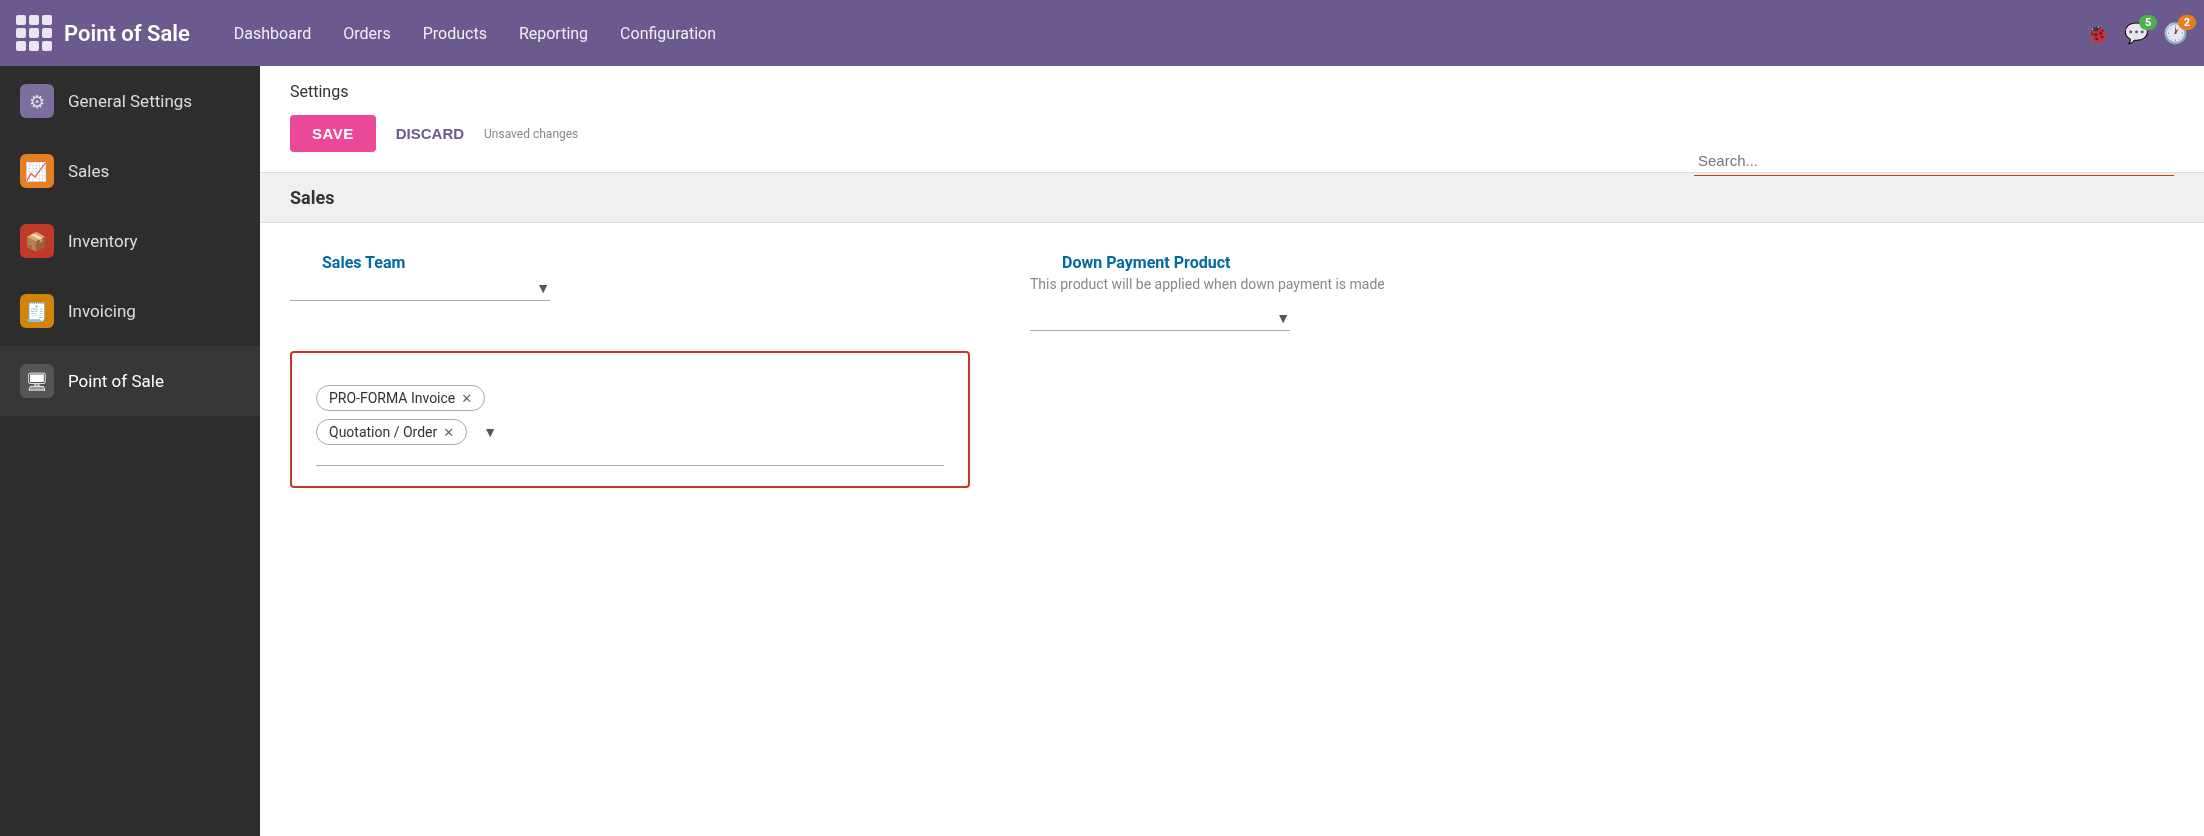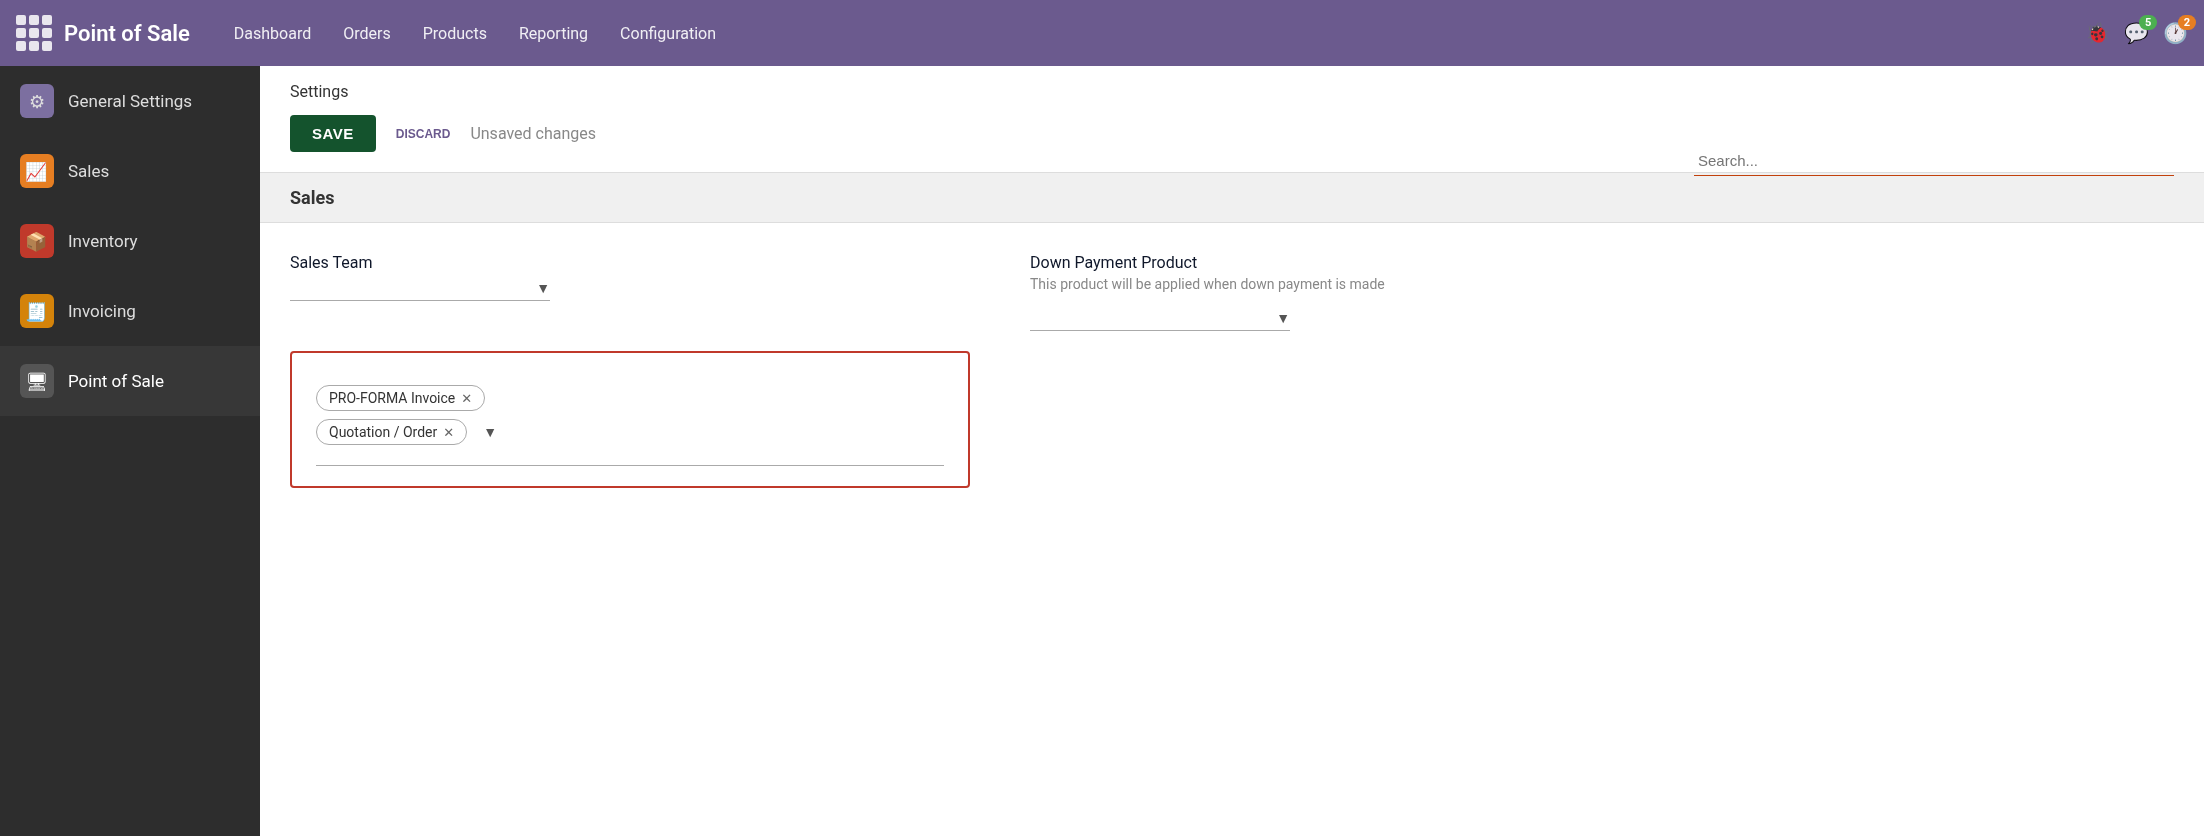--- a/index.html
+++ b/index.html
@@ -138,41 +138,41 @@
       outline: none;
       background: transparent;
     }
     .toolbar {
       display: flex;
       align-items: center;
       gap: 12px;
       margin-bottom: 10px;
     }
     .btn-save {
-      background: #14532d;
+      background: #ec4899;
       color: #fff;
       border: none;
       padding: 10px 22px;
       font-size: 15px;
       font-weight: 700;
       border-radius: 4px;
       cursor: pointer;
       letter-spacing: 0.5px;
     }
     .btn-discard {
       background: none;
       color: #6b5a8e;
       border: none;
+      font-size: 15px;
+      font-weight: 700;
+      cursor: pointer;
+      padding: 10px 8px;
+    }
+    .unsaved-label {
       font-size: 12px;
-      font-weight: 700;
-      cursor: pointer;
-      padding: 10px 8px;
-    }
-    .unsaved-label {
-      font-size: 16px;
       color: #888;
     }
 
     
     .section-header {
       background: #f0f0f0;
       padding: 14px 30px;
       border-top: 1px solid #ddd;
       border-bottom: 1px solid #ddd;
     }
@@ -194,23 +194,24 @@
     .settings-row {
       display: flex;
       gap: 60px;
     }
     .settings-block {
       flex: 1;
       max-width: 680px;
     }
     .settings-block-label {
       font-size: 16px;
-      font-weight: 400;
-      color: #0f172a;
+      font-weight: 700;
+      color: #0369a1;
       margin-bottom: 4px;
+      margin-left: 32px;
     }
     .settings-block-desc {
       font-size: 14px;
       color: #888;
       margin-bottom: 14px;
     }
     .dropdown-field {
       display: flex;
       align-items: center;
       border-bottom: 1px solid #aaa;

